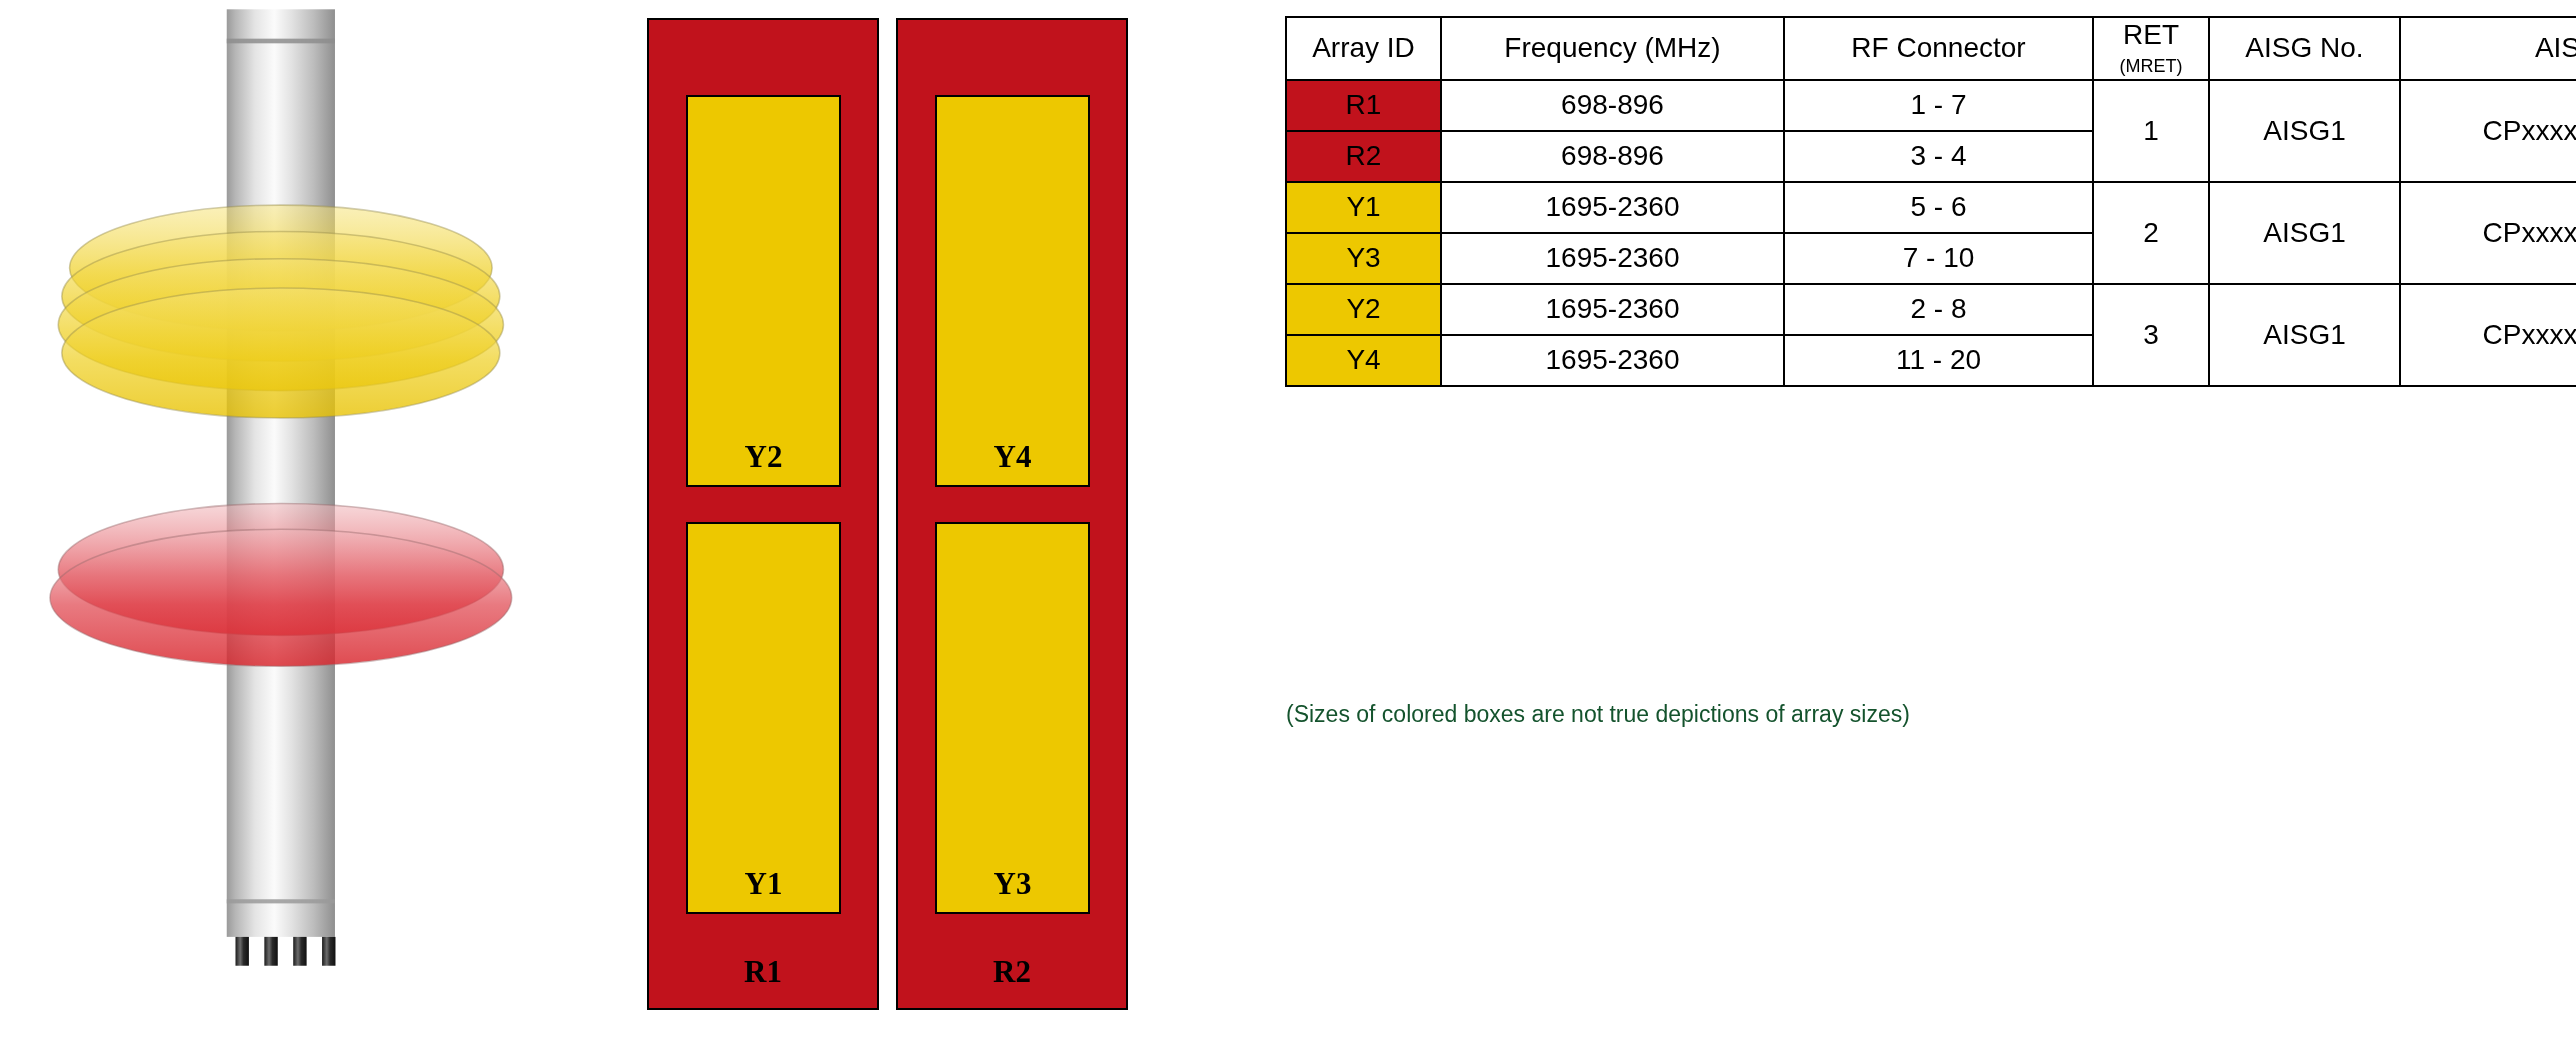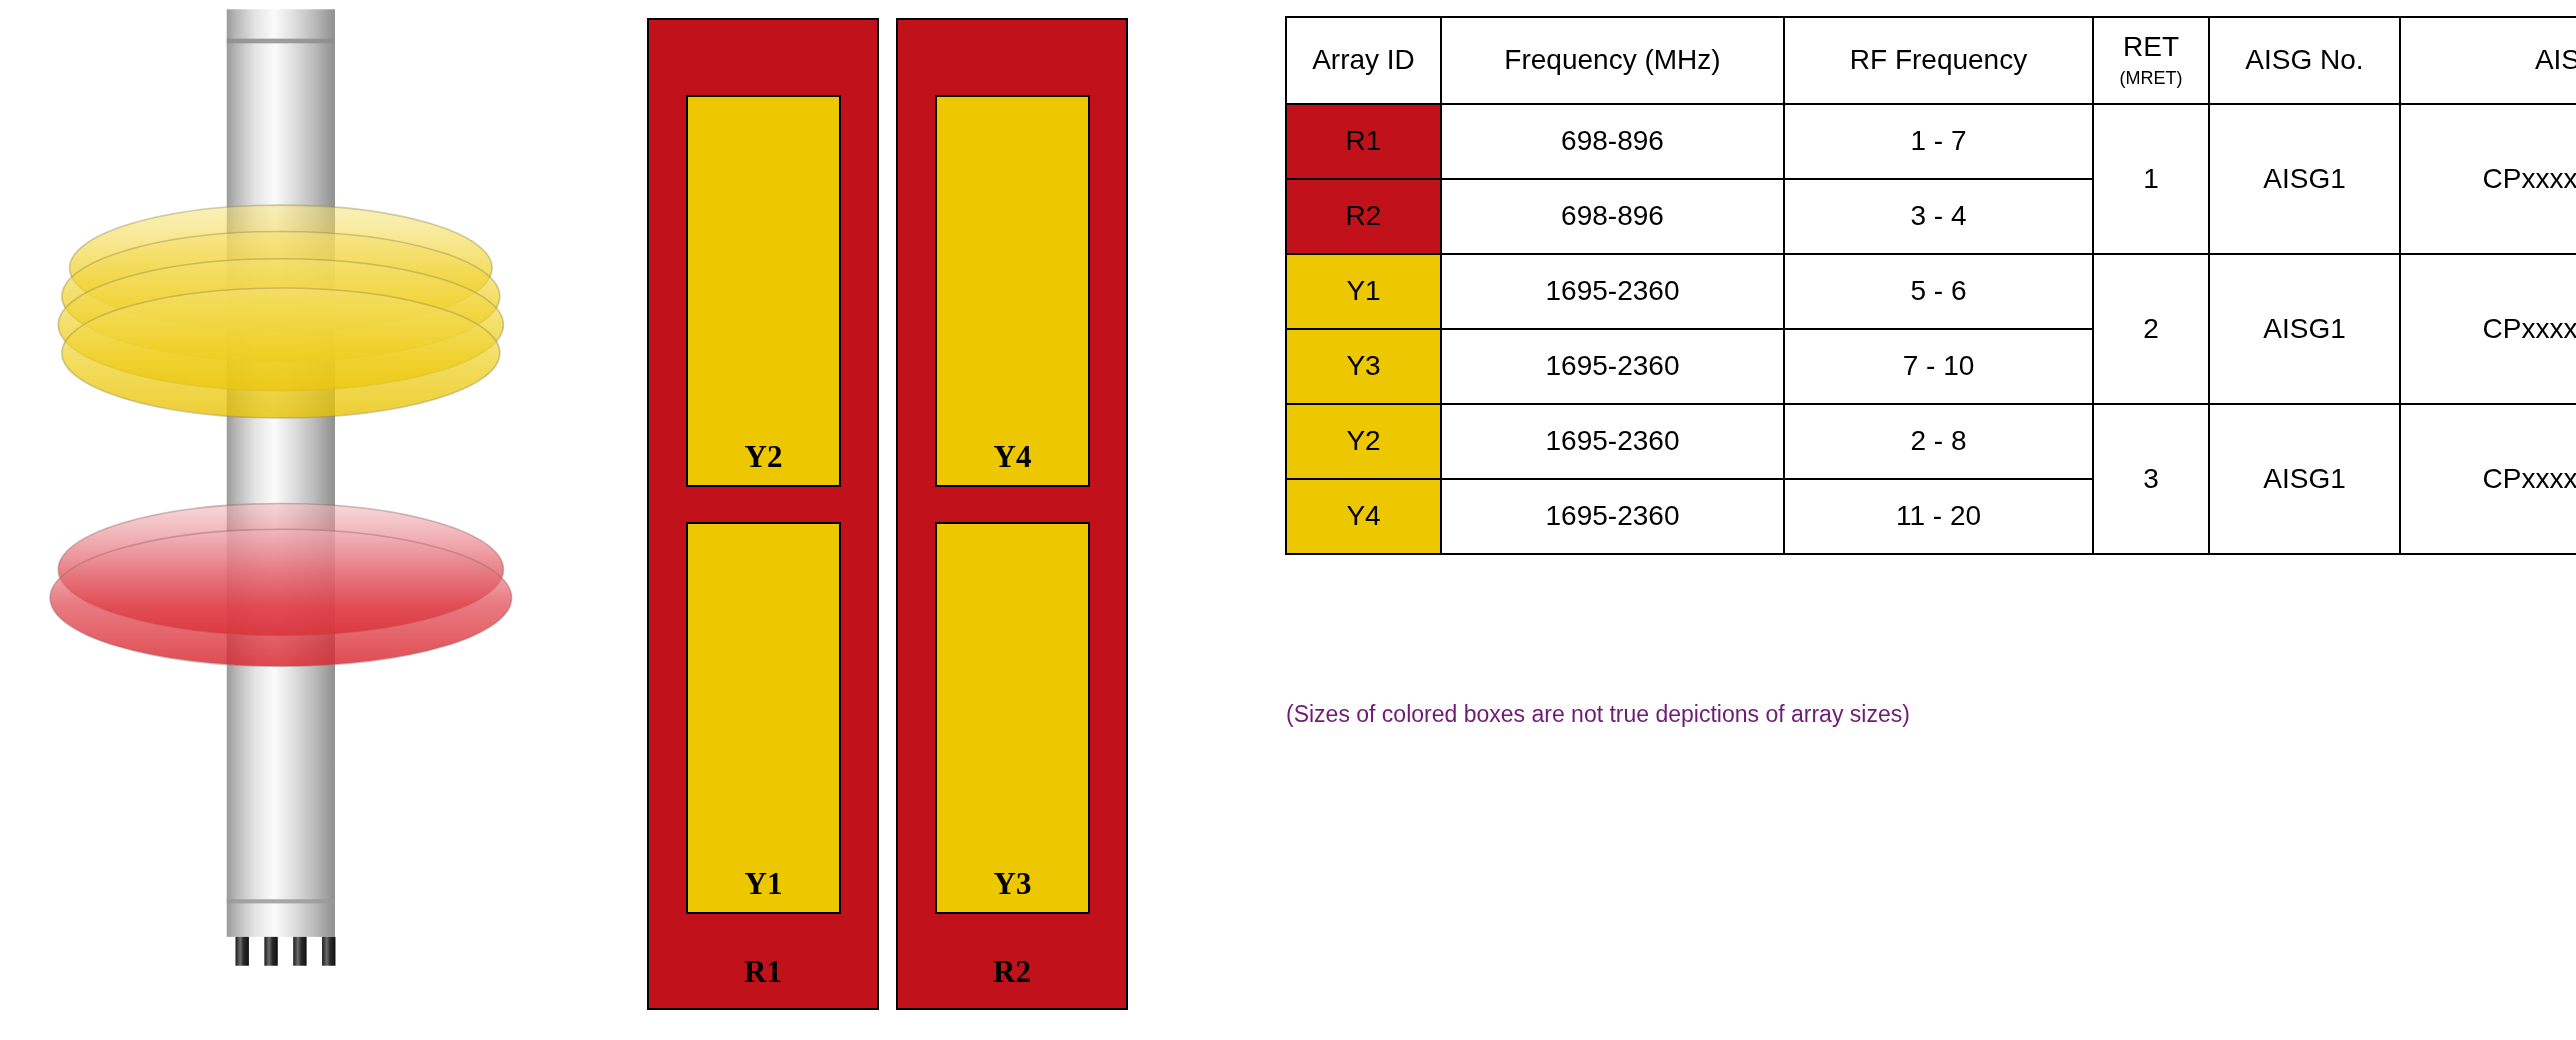--- a/index.html
+++ b/index.html
@@ -89,21 +89,21 @@
     width: 1577px;
   }
   table.ret-table {
     border-collapse: collapse;
     table-layout: fixed;
     width: 1569px;
     background: #ffffff;
   }
   table.ret-table td, table.ret-table th {
     border: 2.1px solid #000000;
-    padding: 12px;
+    padding: 0;
     text-align: center;
     vertical-align: middle;
     font-family: "Liberation Sans", sans-serif;
     font-weight: normal;
     color: #000000;
     font-size: 28px;
   }
   thead th {
     height: 61px;
   }
@@ -135,21 +135,21 @@
     background: #EDC800;
   }
 
   
   #caption {
     position: absolute;
     left: 1286px;
     top: 701px;
     font-family: "Liberation Sans", sans-serif;
     font-size: 23px;
-    color: #701a75;
+    color: #14532d;
     white-space: nowrap;
   }
 </style>
 </head>
 <body>
 
 <div id="antenna-illustration">
   <svg width="639" height="1041" viewBox="0 0 1240 2020">
     <defs>
       <linearGradient id="mastGrad" x1="0" y1="0" x2="1" y2="0">
@@ -257,21 +257,21 @@
               <span>Array ID</span>
             </div>
         </th>
         <th>
           <div class="hdr-inner">
               <span>Frequency (MHz)</span>
             </div>
         </th>
         <th>
           <div class="hdr-inner">
-              <span>RF Frequency</span>
+              <span>RF Connector</span>
             </div>
         </th>
         <th>
           <div class="hdr-inner">
             <span>RET</span>
             <span class="hdr-sub">(MRET)</span>
           </div>
         </th>
         <th>
           <div class="hdr-inner">

